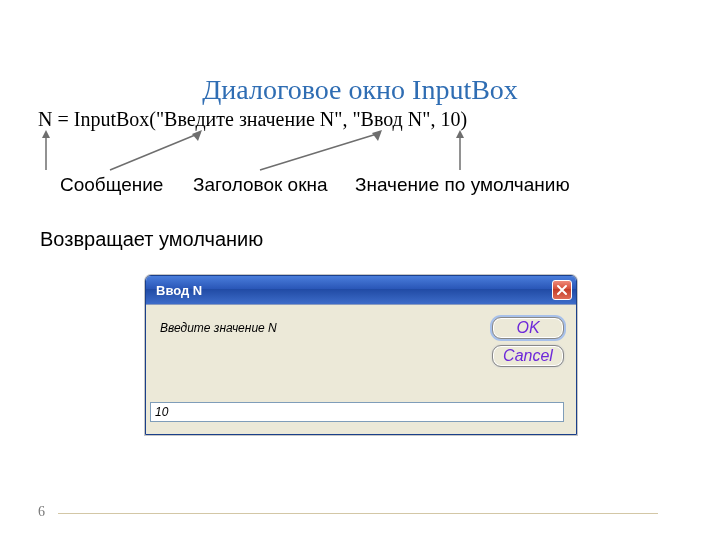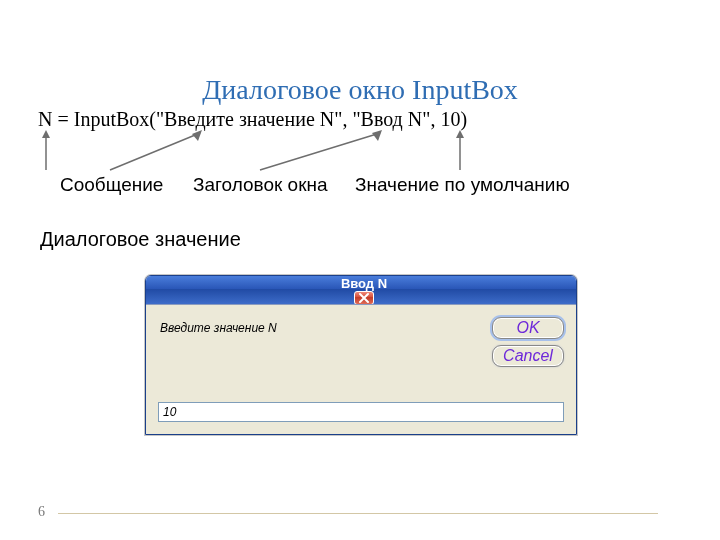--- a/index.html
+++ b/index.html
@@ -82,21 +82,20 @@
     height: 28px;
     background: linear-gradient(to bottom, #4a7ddb 0%, #2a57b8 45%, #204aa4 46%, #3d6cc9 100%);
     border-radius: 5px 5px 0 0;
     display: flex;
     align-items: center;
     justify-content: space-between;
     padding: 0 4px 0 10px;
     color: #ffffff;
     font-weight: bold;
     font-size: 13px;
-    flex-direction: column;
   }
   .close-btn {
     width: 20px;
     height: 20px;
     background: linear-gradient(to bottom, #f08a7a, #d44c37 45%, #c23c28 46%, #e06b56);
     border: 1px solid #ffffff;
     border-radius: 3px;
     display: flex;
     align-items: center;
     justify-content: center;
@@ -132,21 +131,21 @@
     font-size: 16px;
     text-align: center;
     line-height: 20px;
     color: #6d28d9;
     box-sizing: border-box;
   }
   .btn.ok     { top: 12px;  box-shadow: inset 0 0 0 1px #fff, 0 0 0 2px #a7c0ea; }
   .btn.cancel { top: 40px; }
   .input-field {
     position: absolute;
-    left: 12px;
+    left: 4px;
     bottom: 12px;
     right: 12px;
     height: 20px;
     background: #ffffff;
     border: 1px solid #7f9db9;
     box-sizing: border-box;
     padding: 2px 4px;
     font-size: 12px;
     color: #000;
     line-height: 14px;
@@ -188,21 +187,21 @@
   <polygon points="382,0 372,3 378,11"></polygon>
 
   <line x1="460" y1="3" x2="460" y2="40"></line>
   <polygon points="460,0 456,8 464,8"></polygon>
 </svg>
 
 <div class="label l1">Сообщение</div>
 <div class="label l2">Заголовок окна</div>
 <div class="label l3">Значение по умолчанию</div>
 
-<div class="return-line">Диалоговое значение</div>
+<div class="return-line">Возвращает умолчанию</div>
 
 <div class="dialog-wrap">
   <div class="dialog">
     <div class="titlebar">
       <span>Ввод N</span>
       <div class="close-btn">
         <svg viewBox="0 0 12 12">
           <path d="M2 2 L10 10 M10 2 L2 10"></path>
         </svg>
       </div>

